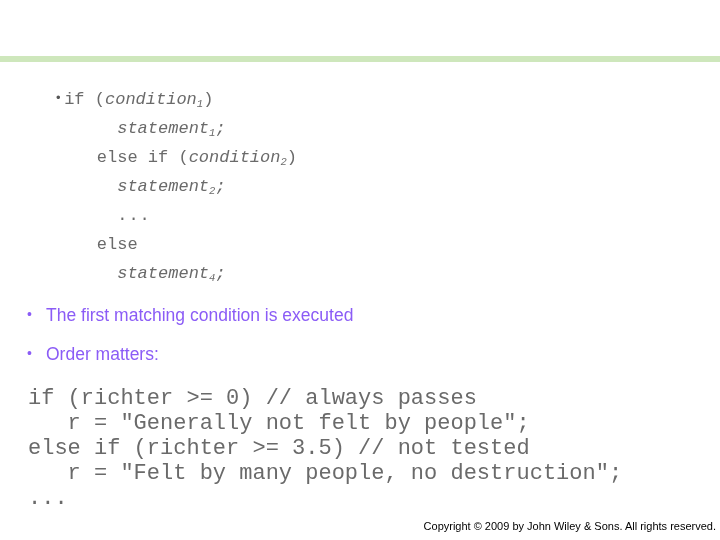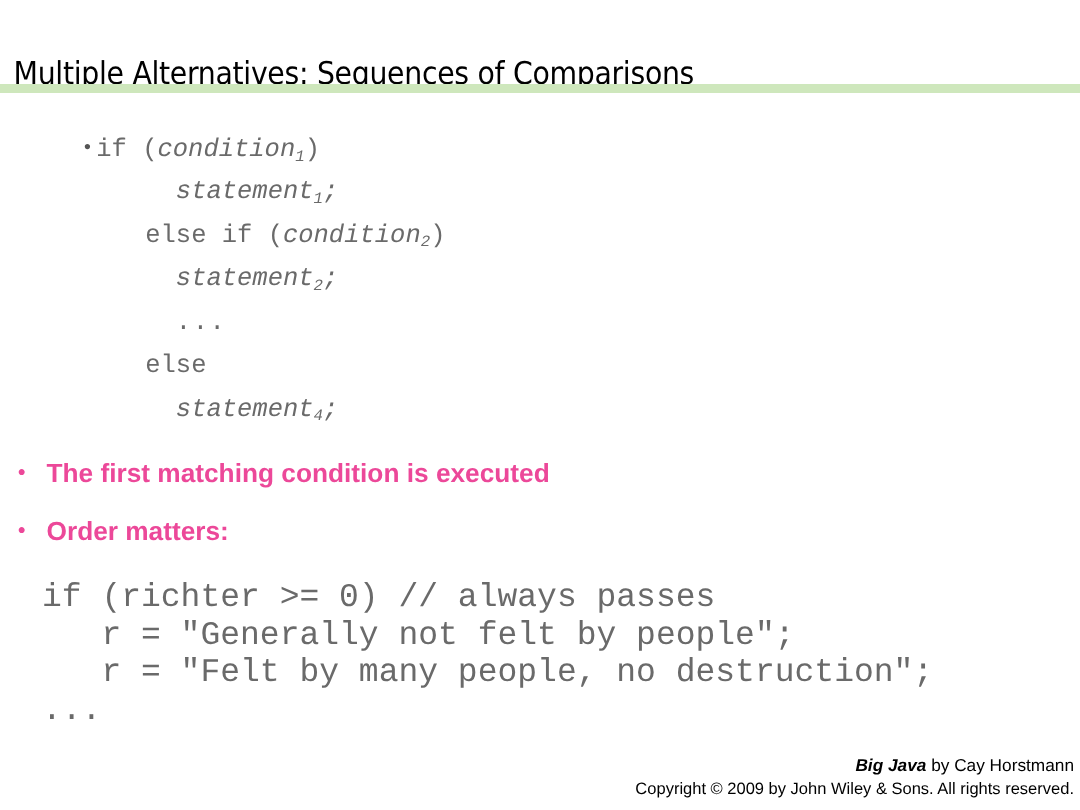--- a/index.html
+++ b/index.html
@@ -81,27 +81,26 @@
     top: 0.28em;
     font-style: italic;
   }
   #pseudocode-block .dots {
     letter-spacing: 1px;
   }
 
   
   .content-bullet {
     position: absolute;
-    left: 12px;
+    left: 27px;
     width: 660px;
     font-family: "Liberation Sans", sans-serif;
     font-size: 17.5px;
-    color: #ec4899;
+    color: #8b5cf6;
     white-space: nowrap;
-    font-weight: bold;
   }
   .content-bullet .cb-marker {
     display: inline-block;
     width: 19px;
     font-size: 14px;
     position: relative;
     top: -2px;
   }
   #bullet-matching { top: 305px; }
   #bullet-order    { top: 344px; }
@@ -144,36 +143,32 @@
   #footer-copyright {
     font-size: 11px;
     white-space: nowrap;
   }
 </style>
 </head>
 <body>
 
 <div id="slide">
 
-  <h1 id="slide-title">Multiple Alternatives: Sequences of Comparisons</h1>
 
   <div id="title-rule"></div>
 
   <div id="pseudocode-block"><div class="pc-line"><span class="pc-bullet">• </span><span>if (</span><span class="ph">condition</span><sub>1</sub><span>)</span></div><div class="pc-line"><span>  </span><span>    </span><span class="ph">statement</span><sub>1</sub><span class="ph">;</span></div><div class="pc-line"><span>  </span><span>  </span><span>else if (</span><span class="ph">condition</span><sub>2</sub><span>)</span></div><div class="pc-line"><span>  </span><span>    </span><span class="ph">statement</span><sub>2</sub><span class="ph">;</span></div><div class="pc-line"><span>  </span><span>    </span><span class="dots">...</span></div><div class="pc-line"><span>  </span><span>  </span><span>else</span></div><div class="pc-line"><span>  </span><span>    </span><span class="ph">statement</span><sub>4</sub><span class="ph">;</span></div></div>
 
   <div class="content-bullet" id="bullet-matching">
     <span class="cb-marker">•</span><span>The first matching condition is executed</span>
   </div>
 
   <div class="content-bullet" id="bullet-order">
     <span class="cb-marker">•</span><span>Order matters:</span>
   </div>
 
-  <div id="code-example"><div class="code-line">if (richter &gt;= 0) // always passes</div><div class="code-line">   r = "Generally not felt by people";</div><div class="code-line">   r = "Felt by many people, no destruction";</div><div class="code-line">...</div></div>
+  <div id="code-example"><div class="code-line">if (richter &gt;= 0) // always passes</div><div class="code-line">   r = "Generally not felt by people";</div><div class="code-line">else if (richter &gt;= 3.5) // not tested</div><div class="code-line">   r = "Felt by many people, no destruction";</div><div class="code-line">...</div></div>
 
   <div id="footer">
-    <div id="footer-attribution">
-      <span class="book-title">Big Java</span><span> by Cay Horstmann</span>
-    </div>
     <div id="footer-copyright">Copyright © 2009 by John Wiley &amp; Sons.  All rights reserved.</div>
   </div>
 
 </div>
 
 </body></html>

